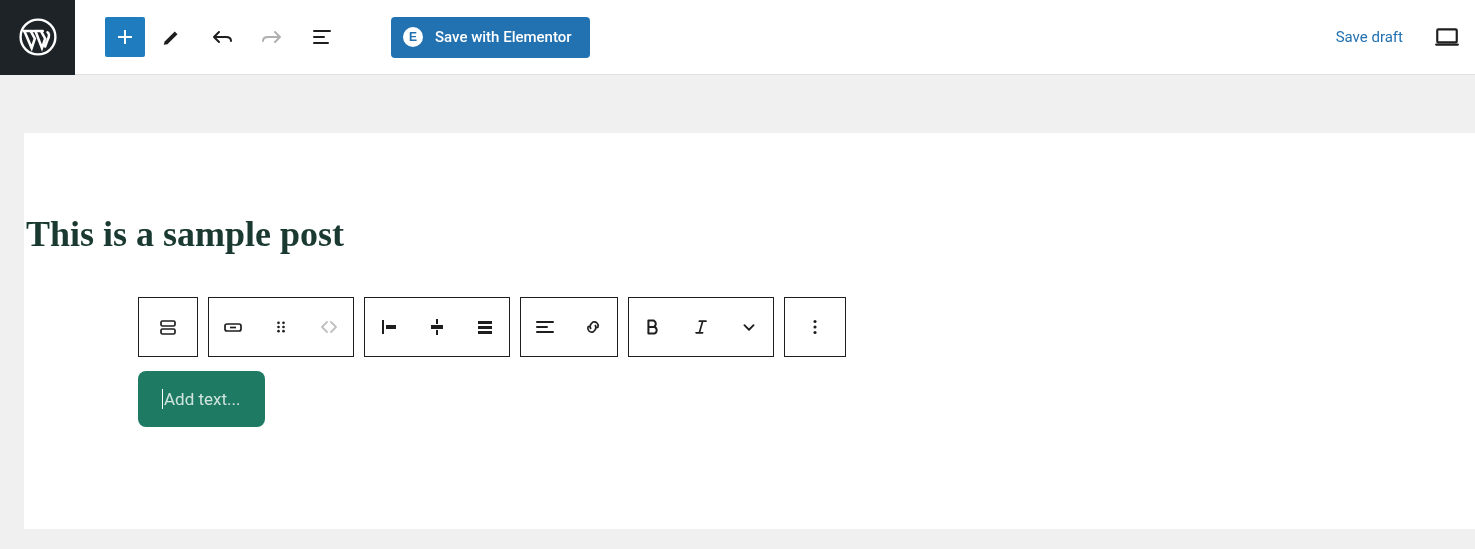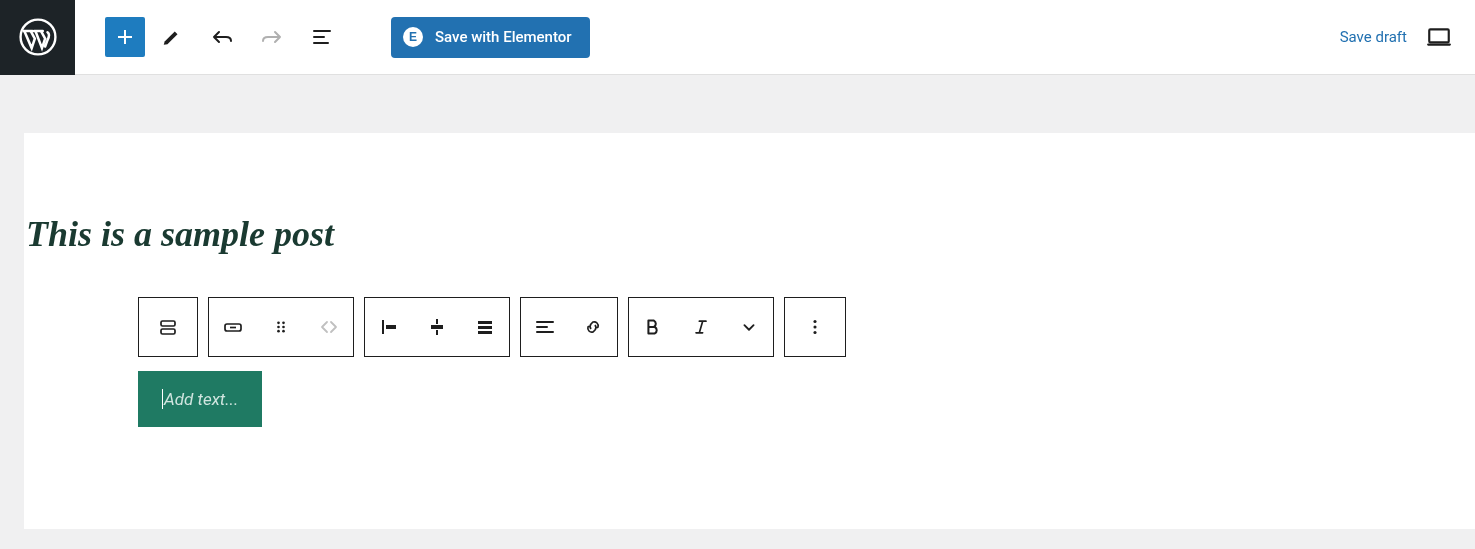--- a/index.html
+++ b/index.html
@@ -78,37 +78,36 @@
     justify-content: center;
     color: #2271b1;
     font-size: 12px;
     font-weight: bold;
     font-family: Arial, sans-serif;
   }
   .top-right {
     margin-left: auto;
     display: flex;
     align-items: center;
-    gap: 16px;
-    padding-right: 20px;
+    gap: 28px;
+    padding-right: 12px;
   }
   .save-draft {
     color: #2271b1;
     cursor: pointer;
     font-size: 15px;
   }
   .main {
     padding: 58px 0 0 24px;
   }
   .content {
     background: #fff;
     height: 396px;
     padding: 80px 0 0 0;
     position: relative;
-    font-style: italic;
   }
   .title {
     font-family: Georgia, 'Times New Roman', serif;
     font-size: 36px;
     font-weight: bold;
     color: #1a3a31;
     padding-left: 2px;
     margin: 0;
   }
   .block-tools {
@@ -138,21 +137,21 @@
   .tg0 { width: 60px; justify-content: center; }
   .button-block {
     margin-top: 14px;
     margin-left: 114px;
     background: #1f7a63;
     color: #d0e5df;
     padding: 18px 24px;
     display: inline-flex;
     align-items: center;
     font-size: 17px;
-    border-radius: 0;
+    border-radius: 8px;
     cursor: text;
   }
   .cursor {
     display: inline-block;
     width: 1px;
     height: 20px;
     background: #fff;
     margin-right: 1px;
     vertical-align: middle;
   }

